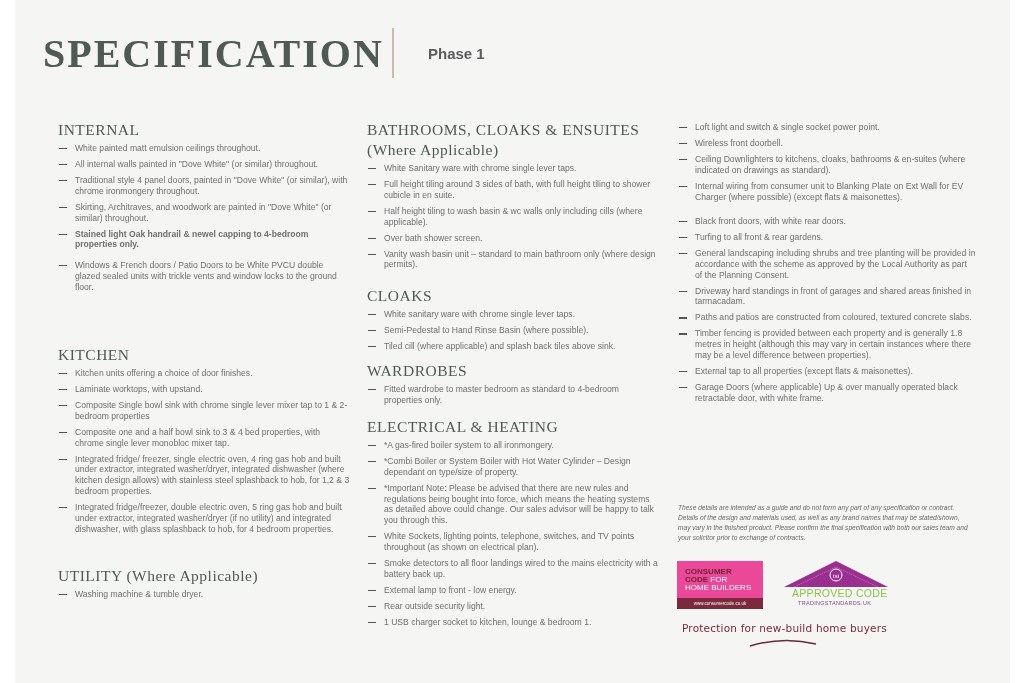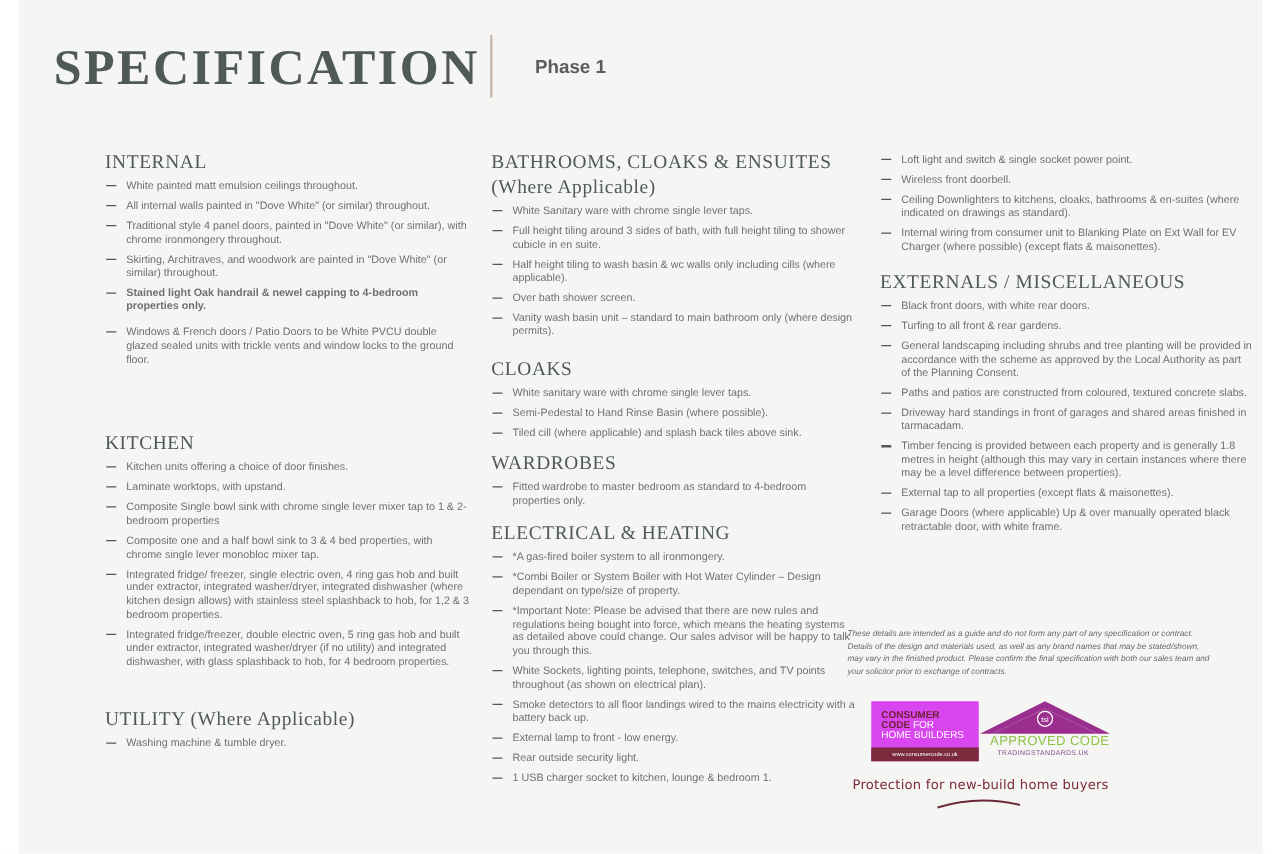--- a/index.html
+++ b/index.html
@@ -9,38 +9,38 @@
   }
   .page {
     position: absolute; left: 15px; top: 0; width: 995px; height: 683px; background: #f5f5f4;
   }
   .title {
     position: absolute; left: 43px; top: 30px; font-family: "Liberation Serif", serif;
     font-size: 40px; letter-spacing: 2px; color: #4f5a55; font-weight: bold; margin: 0;
   }
   .divider { position: absolute; left: 392px; top: 28px; width: 2px; height: 50px; background: #c8bcaf; }
   .phase { position: absolute; left: 428px; top: 45px; font-size: 15px; font-weight: bold; color: #5c5c5c; }
-  .sec { position: absolute; margin-left: 26px; }
+  .sec { position: absolute; }
   .sec h2 {
     font-family: "Liberation Serif", serif; font-weight: normal; color: #4f5a55;
     font-size: 15.5px; letter-spacing: 0.5px; margin: 0 0 3px 0; line-height: 20px;
   }
   .sec ul { list-style: none; margin: 0; padding: 0; }
   .sec li {
     position: relative; padding-left: 17px; font-size: 8.6px; line-height: 10.8px; margin-bottom: 5.2px; color: #707070;
   }
   .sec li::before {
     content: ""; position: absolute; left: 1px; top: 5px; width: 8px; height: 1.3px; background: #555;
   }
   .disclaimer {
     position: absolute; left: 678px; top: 503px; width: 295px; font-size: 6.6px; line-height: 10px;
     font-style: italic; color: #6a6a6a;
   }
   .ccfhb {
-    position: absolute; left: 677px; top: 561px; width: 86px; height: 48px; background: #d946ef; margin-left: 20px;
+    position: absolute; left: 677px; top: 561px; width: 86px; height: 48px; background: #ec4899;
   }
   .ccfhb .l1, .ccfhb .l2, .ccfhb .l3 {
     position: absolute; left: 8px; font-size: 8px; font-weight: bold; line-height: 8px; color: #6f2236;
   }
   .ccfhb .l1 { top: 7px; }
   .ccfhb .l2 { top: 15px; }
   .ccfhb .l2 span { color: #fff; font-weight: normal; }
   .ccfhb .l3 { top: 23px; color: #fff; font-weight: normal; }
   .ccfhb .url {
     position: absolute; left: 0; bottom: 0; width: 86px; height: 11px; background: #7a2a3c; color: #fff;
@@ -141,27 +141,26 @@
 <div class="sec" style="left:678px; top:122px; width:298px;">
   <ul>
     <li>Loft light and switch &amp; single socket power point.</li>
     <li>Wireless front doorbell.</li>
     <li>Ceiling Downlighters to kitchens, cloaks, bathrooms &amp; en-suites (where indicated on drawings as standard).</li>
     <li>Internal wiring from consumer unit to Blanking Plate on Ext Wall for EV Charger (where possible) (except flats &amp; maisonettes).</li>
   </ul>
 </div>
 
 <div class="sec" style="left:678px; top:216px; width:298px;">
-  <h2>EXTERNALS / MISCELLANEOUS</h2>
   <ul>
     <li>Black front doors, with white rear doors.</li>
     <li>Turfing to all front &amp; rear gardens.</li>
     <li>General landscaping including shrubs and tree planting will be provided in accordance with the scheme as approved by the Local Authority as part of the Planning Consent.</li>
+    <li>Driveway hard standings in front of garages and shared areas finished in tarmacadam.</li>
     <li>Paths and patios are constructed from coloured, textured concrete slabs.</li>
-    <li>Driveway hard standings in front of garages and shared areas finished in tarmacadam.</li>
     <li>Timber fencing is provided between each property and is generally 1.8 metres in height (although this may vary in certain instances where there may be a level difference between properties).</li>
     <li>External tap to all properties (except flats &amp; maisonettes).</li>
     <li>Garage Doors (where applicable) Up &amp; over manually operated black retractable door, with white frame.</li>
   </ul>
 </div>
 
 <div class="disclaimer">These details are intended as a guide and do not form any part of any specification or contract. Details of the design and materials used, as well as any brand names that may be stated/shown, may vary in the finished product. Please confirm the final specification with both our sales team and your solicitor prior to exchange of contracts.</div>
 
 <div class="ccfhb">
   <div class="l1">CONSUMER</div>

